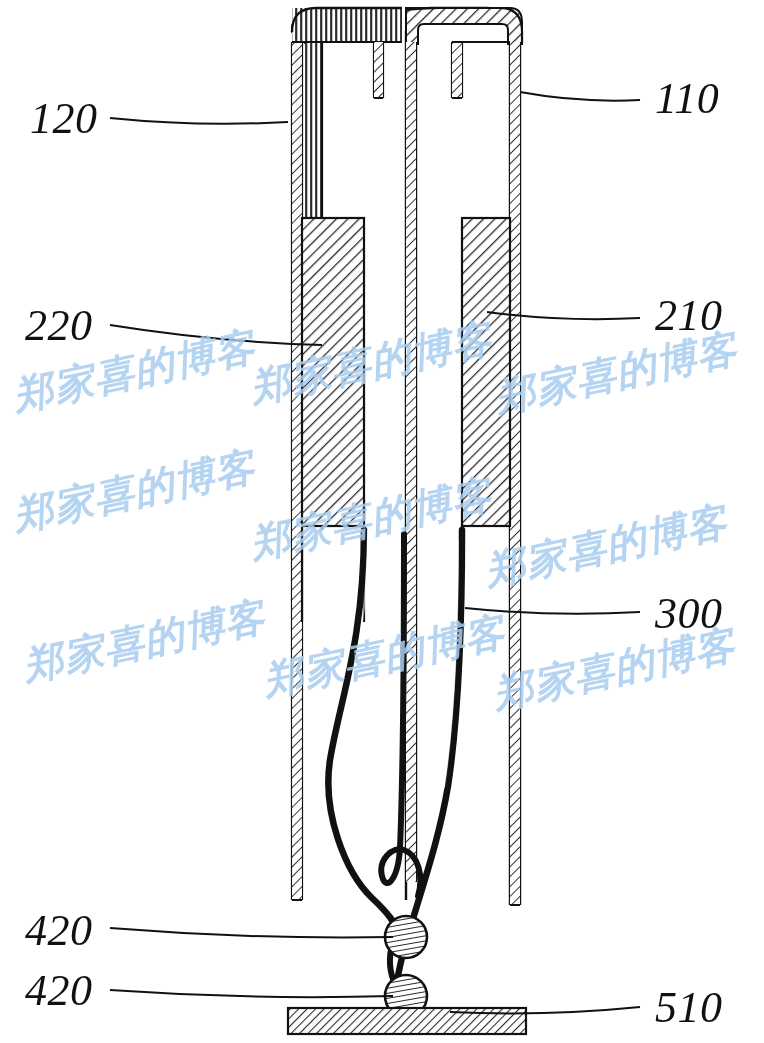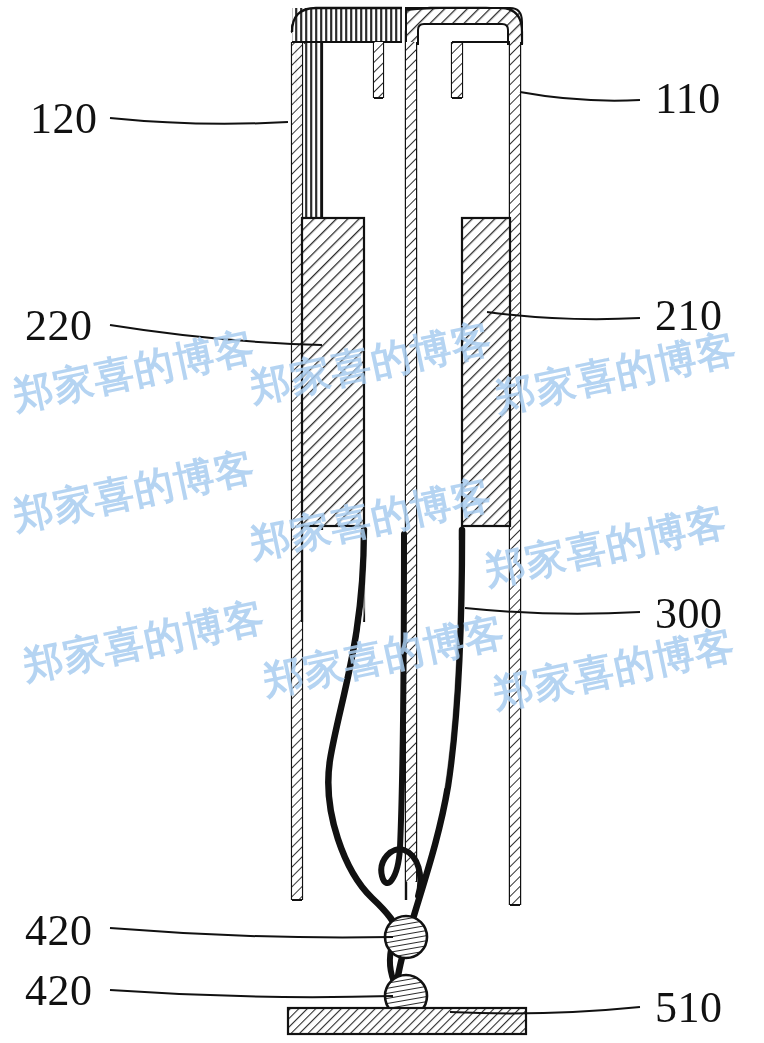--- a/index.html
+++ b/index.html
@@ -12,20 +12,21 @@
     height: 1043px;
     position: relative;
     overflow: hidden;
     font-family: "Liberation Serif", serif;
   }
   #figure-root {
     position: absolute;
     left: 0; top: 0;
     width: 764px;
     height: 1043px;
+    font-style: italic;
   }
   svg.fig {
     display: block;
     width: 764px;
     height: 1043px;
   }
   .ref-label {
     font-family: "Liberation Serif", serif;
     font-size: 44px;
     fill: #111111;

